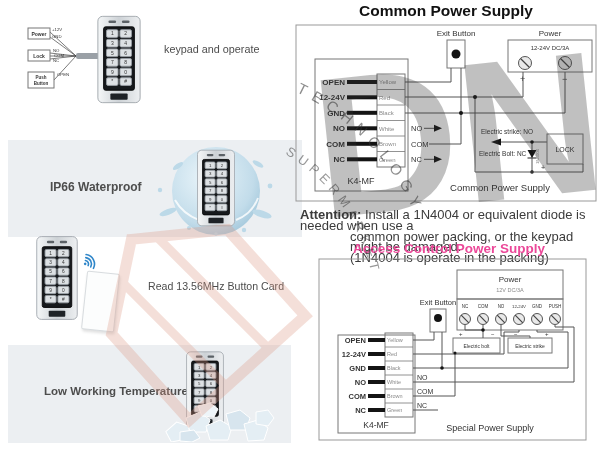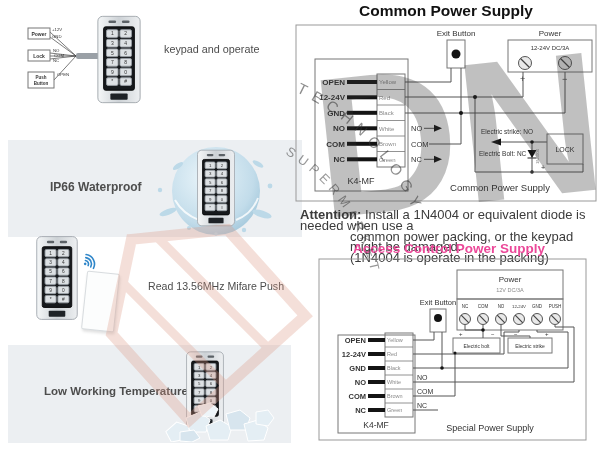--- a/index.html
+++ b/index.html
@@ -140,21 +140,21 @@
     </svg>
   <div class="abs" style="left:84px;top:47px;width:31px;height:57px;background:#fcfdfd;border:1px solid #d8dcdf;border-radius:2px;transform:rotate(6deg);box-shadow:1px 2px 3px rgba(0,0,0,0.12);"></div>
   <svg class="abs" style="left:80px;top:28px" width="26" height="22" viewBox="0 0 26 22">
     <g transform="rotate(-28 5 11)" stroke="#2f86c9" stroke-width="1.6" fill="none" stroke-linecap="round">
       <circle cx="5.2" cy="11" r="1.3" fill="#2f86c9" stroke="none"></circle>
       <path d="M7.0,8.1 A3.5,3.5 0 0 1 7.0,13.9"></path>
       <path d="M8.7,5.7 A6.5,6.5 0 0 1 8.7,16.3"></path>
       <path d="M10.4,3.2 A9.5,9.5 0 0 1 10.4,18.8"></path>
     </g>
   </svg>
-  <div class="abs feat-text" style="left:148px;top:55px;font-size:10.6px;">Read 13.56MHz Mifare Push</div>
+  <div class="abs feat-text" style="left:148px;top:55px;font-size:10.6px;">Read 13.56MHz Button Card</div>
 </div>
 
 <div class="abs panel" style="left:8px;top:345px;width:283px;height:98px;">
   <div class="abs feat-text" style="left:36px;top:40px;font-size:11.5px;font-weight:bold;">Low Working Temperature:-40°C</div>
   <svg class="abs" style="left:176px;top:6px" width="42" height="77" viewBox="0 0 50 92">
       <use href="#kp"></use>
     </svg>
   <svg class="abs" style="left:148px;top:55px" width="122" height="42" viewBox="0 0 122 42">
     <g stroke="#ffffff" stroke-width="1" fill="#e4eef4">
       <polygon points="10,30 22,22 34,28 32,40 14,41" transform="rotate(-8 22 32)"></polygon>

